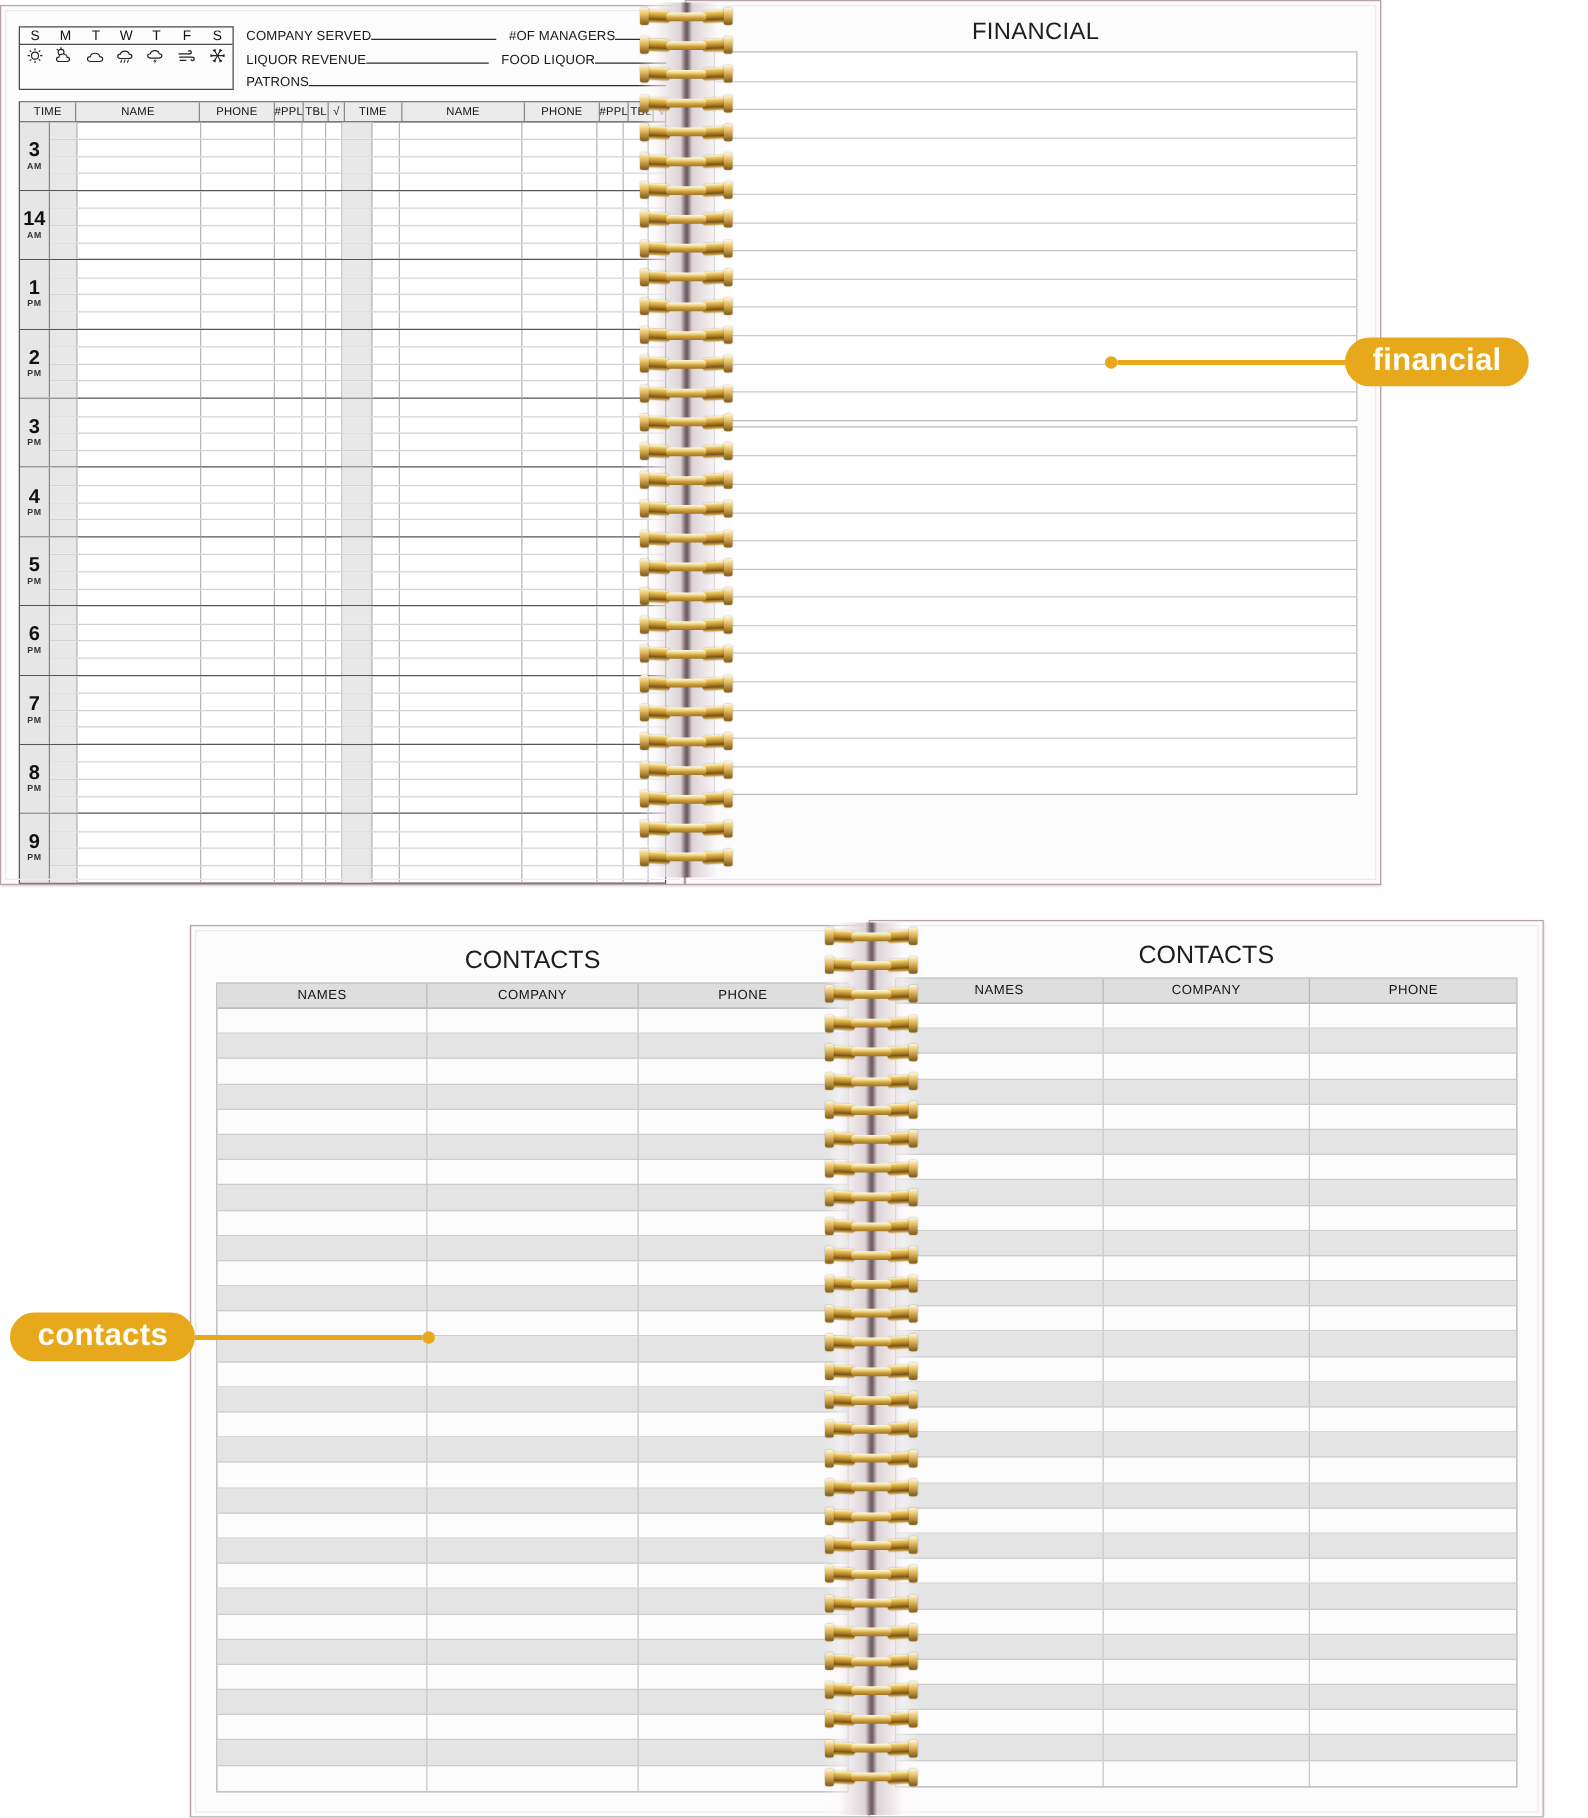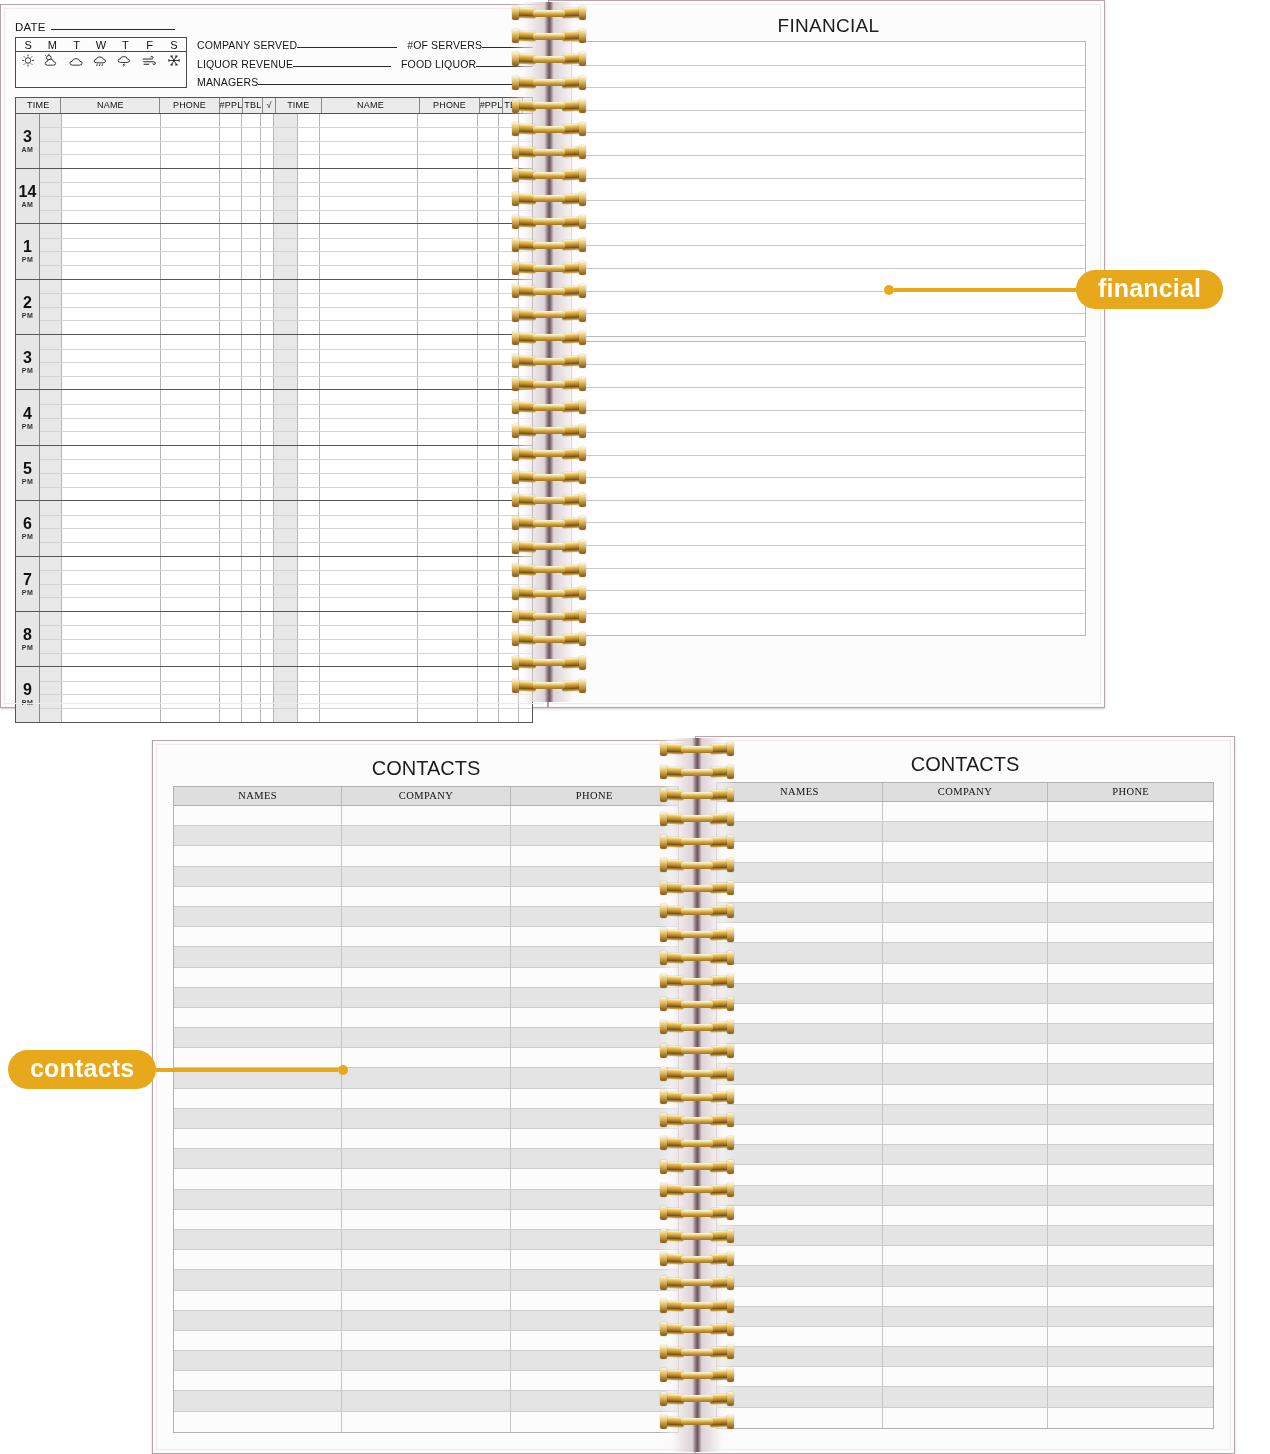--- a/index.html
+++ b/index.html
@@ -142,21 +142,21 @@
   .cell { border-right:1px solid #b6b6b6; }
   .cell:last-child { border-right:none; }
   .cell.tmini { background:#e8e8e8; }
 
   
   .fin-pad { position:absolute; left:22px; top:14px; right:18px; bottom:14px; }
 
   
   .ct-pad { position:absolute; left:20px; top:16px; right:20px; bottom:14px; }
   .ct-title { text-align:center; font-size:20px; color:#1d1d1d; margin-bottom:6px; }
-  .ct-table { border:1px solid #b0b0b0;font-family:Liberation Serif, serif; }
+  .ct-table { border:1px solid #b0b0b0; }
   .ct-head { display:flex; background:#dedede; border-bottom:1px solid #b0b0b0; }
   .ct-head .th {
     flex:1; text-align:center; font-size:10.5px; color:#111; padding:3px 0 4px;
     border-right:1px solid #b9b9b9; letter-spacing:.4px;
   }
   .ct-head .th:last-child { border-right:none; }
   .ct-row { display:flex; height:20.2px; border-bottom:1px solid #cccccc; }
   .ct-row:last-child { border-bottom:none; }
   .ct-row.alt { background:#e4e4e4; }
   .ct-row .td { flex:1; border-right:1px solid #c6c6c6; }
@@ -181,25 +181,20 @@
 </head>
 <body>
 
 <div id="stage">
 
   <div id="spread1">
 
     <div class="page" id="page-left1">
       <div class="sheet-pad">
 
-        <div class="dateline">
-          <span class="lbl">DATE</span>
-          <span class="rule"></span>
-          <span style="flex:0 0 358px"></span>
-        </div>
 
         <div class="topgrid">
 
           <div class="weather-box">
             <div class="wk-row" id="weather-days">
                 <span class="c">S</span>
                 <span class="c">M</span>
                 <span class="c">T</span>
                 <span class="c">W</span>
                 <span class="c">T</span>
@@ -277,32 +272,32 @@
                   </svg>
                 </span>
               </div>
           </div>
 
           <div class="fields">
             <div class="frow">
               <span class="lbl">COMPANY SERVED</span>
               <span class="rule" style="width:100px"></span>
               <span class="g"></span>
-              <span class="lbl">#OF SERVERS</span>
+              <span class="lbl">#OF MANAGERS</span>
               <span class="rule" style="flex:1"></span>
             </div>
             <div class="frow">
               <span class="lbl">LIQUOR REVENUE</span>
               <span class="rule" style="width:98px"></span>
               <span class="g"></span>
               <span class="lbl">FOOD LIQUOR</span>
               <span class="rule" style="flex:1"></span>
             </div>
             <div class="frow">
-              <span class="lbl">MANAGERS</span>
+              <span class="lbl">PATRONS</span>
               <span class="rule" style="flex:1"></span>
             </div>
           </div>
         </div>
 
         <div class="restable">
           <div class="rt-head" id="res-head">
               <div class="th" style="flex: 0 0 8.81226%;">TIME</div>
               <div class="th" style="flex: 0 0 19.1571%;">NAME</div>
               <div class="th" style="flex: 0 0 11.4943%;">PHONE</div>

